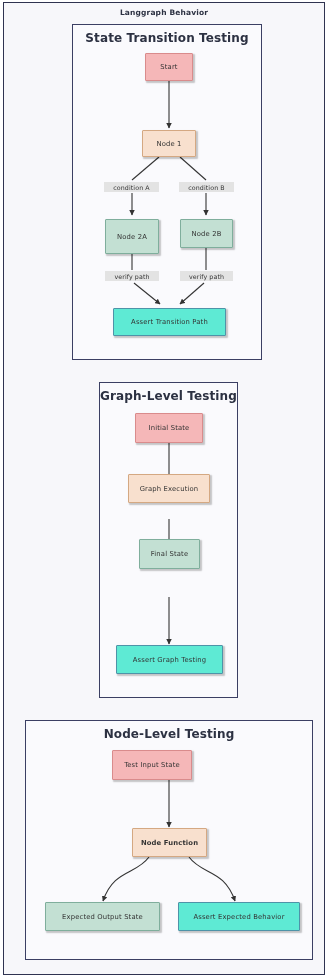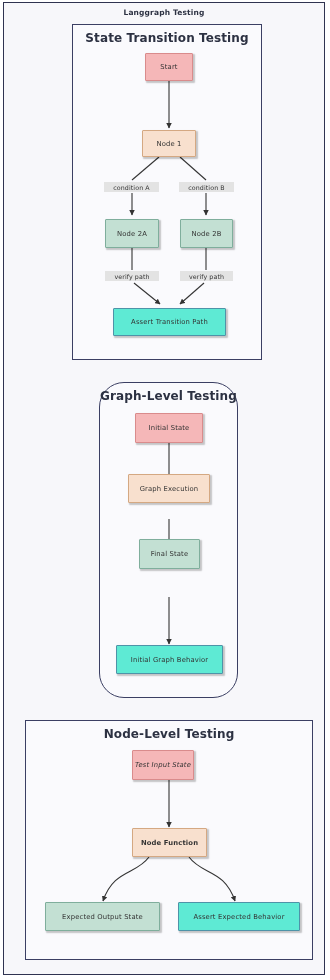--- a/index.html
+++ b/index.html
@@ -50,21 +50,21 @@
     top: 6px;
     width: 100%;
     text-align: center;
     font-size: 12px;
     font-weight: bold;
     color: #2c3142;
     letter-spacing: 0.1px;
   }
 
   #cluster-state    { left: 68px;  top: 21px;  width: 190px; height: 336px; }
-  #cluster-graph    { left: 95px;  top: 379px; width: 139px; height: 316px; border-radius: 25px; }
+  #cluster-graph    { left: 95px;  top: 379px; width: 139px; height: 316px; }
   #cluster-node     { left: 21px;  top: 717px; width: 288px; height: 240px; padding-left: 40px; }
 
   
   .node {
     position: absolute;
     box-sizing: border-box;
     display: flex;
     align-items: center;
     justify-content: center;
     border-radius: 1px;
@@ -110,21 +110,21 @@
     fill: none;
     stroke: #333333;
     stroke-width: 1.1;
   }
 </style>
 </head>
 <body>
 
 <div id="diagram-root">
 
-  <div id="diagram-title">Langgraph Testing</div>
+  <div id="diagram-title">Langgraph Behavior</div>
 
   <div class="cluster" id="cluster-state">
     <div class="cluster-title">State Transition Testing</div>
   </div>
 
   <div class="cluster" id="cluster-graph">
     <div class="cluster-title">Graph-Level Testing</div>
   </div>
 
   <div class="cluster" id="cluster-node">
@@ -154,43 +154,43 @@
 
     <path class="edge-path" d="M 165,777 L 165,824" marker-end="url(#arrow)"></path>
     <path class="edge-path" d="M 145,854 C 132,872 110,866 99,898" marker-end="url(#arrow)"></path>
     <path class="edge-path" d="M 185,854 C 198,872 220,866 231,898" marker-end="url(#arrow)"></path>
   </svg>
 
   <div class="node pink" style="left:141px; top:50px; width:48px; height:28px;">Start</div>
 
   <div class="node peach" style="left:138px; top:127px; width:54px; height:27px;">Node 1</div>
 
-  <div class="node mint" style="left:101px; top:216px; width:54px; height:29px;">Node 2A</div>
+  <div class="node mint" style="left:101px; top:216px; width:54px; height:35px;">Node 2A</div>
 
   <div class="node mint" style="left:176px; top:216px; width:53px; height:29px;">Node 2B</div>
 
   <div class="node blue" style="left:109px; top:305px; width:113px; height:28px;">Assert Transition Path</div>
 
   <div class="edge-label" style="left:100px; top:179px; width:55px;">condition A</div>
 
   <div class="edge-label" style="left:175px; top:179px; width:55px;">condition B</div>
 
   <div class="edge-label" style="left:101px; top:268px; width:54px;">verify path</div>
 
   <div class="edge-label" style="left:176px; top:268px; width:53px;">verify path</div>
 
   <div class="node pink" style="left:131px; top:410px; width:68px; height:30px;">Initial State</div>
 
   <div class="node peach" style="left:124px; top:471px; width:82px; height:29px;">Graph Execution</div>
 
   <div class="node mint" style="left:135px; top:536px; width:61px; height:30px;">Final State</div>
 
-  <div class="node blue" style="left:112px; top:642px; width:107px; height:29px;">Initial Graph Behavior</div>
+  <div class="node blue" style="left:112px; top:642px; width:107px; height:29px;">Assert Graph Testing</div>
 
-  <div class="node pink" style="left:128px; top:747px; width:62px; height:30px;font-style:italic;">Test Input State</div>
+  <div class="node pink" style="left:108px; top:747px; width:80px; height:30px;">Test Input State</div>
 
   <div class="node peach" style="left:128px; top:825px; width:75px; height:29px;font-weight:bold;">Node Function</div>
 
   <div class="node mint" style="left:41px; top:899px; width:115px; height:29px;">Expected Output State</div>
 
   <div class="node blue" style="left:174px; top:899px; width:122px; height:29px;">Assert Expected Behavior</div>
 
 </div>
 
 </body></html>

